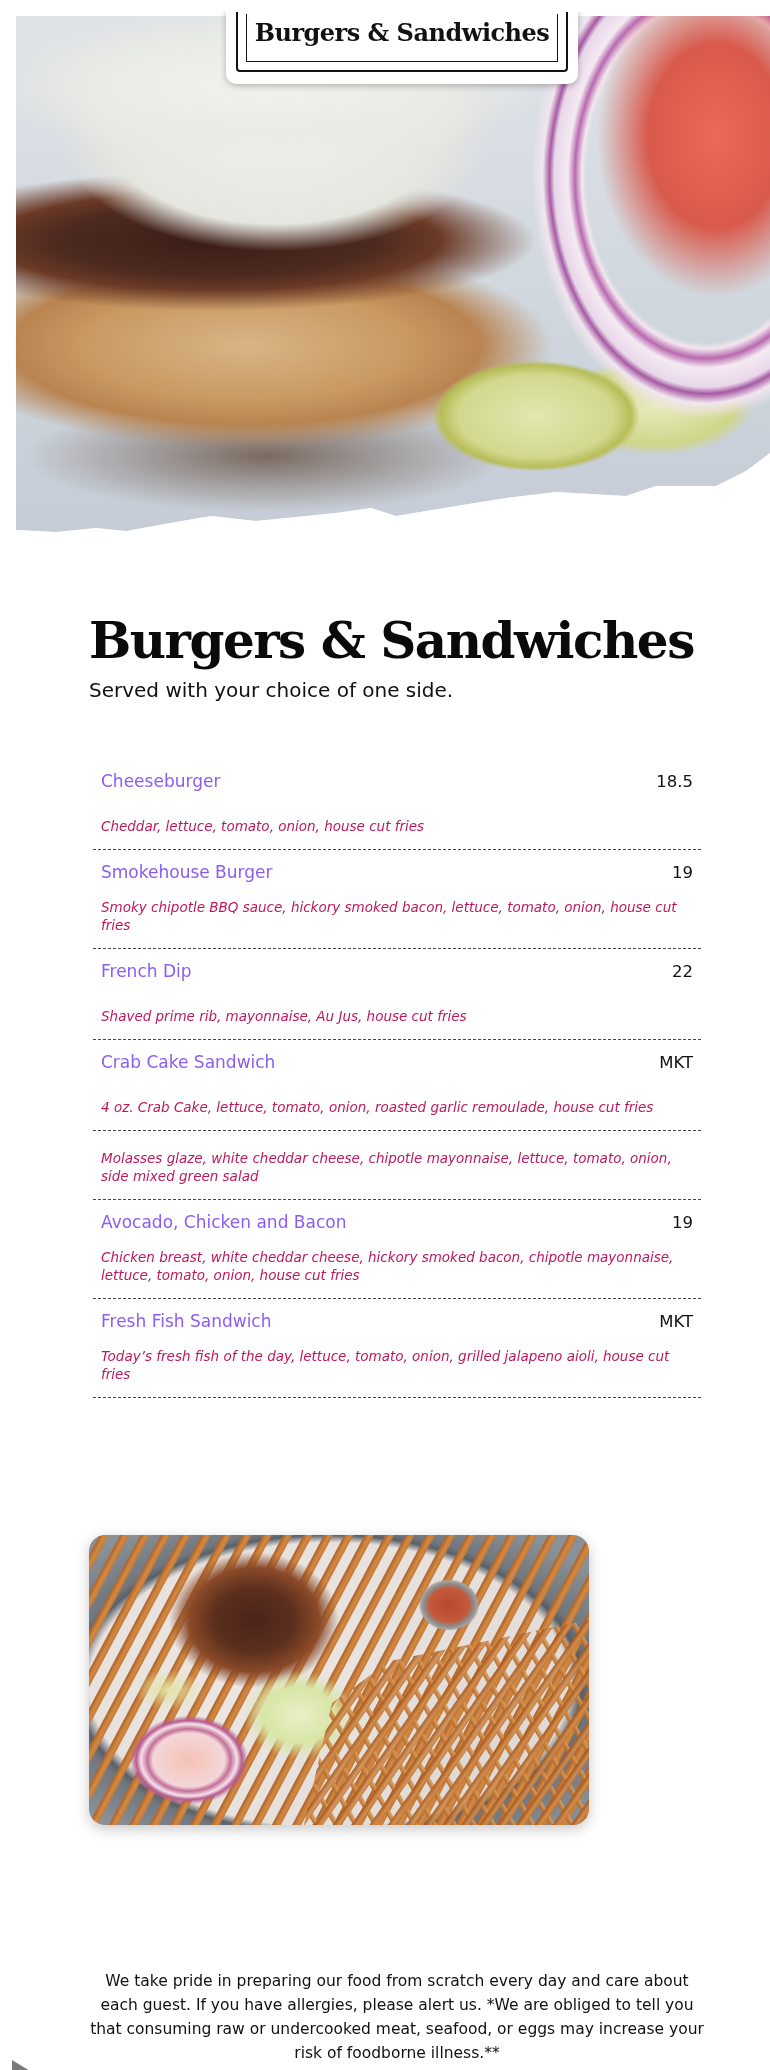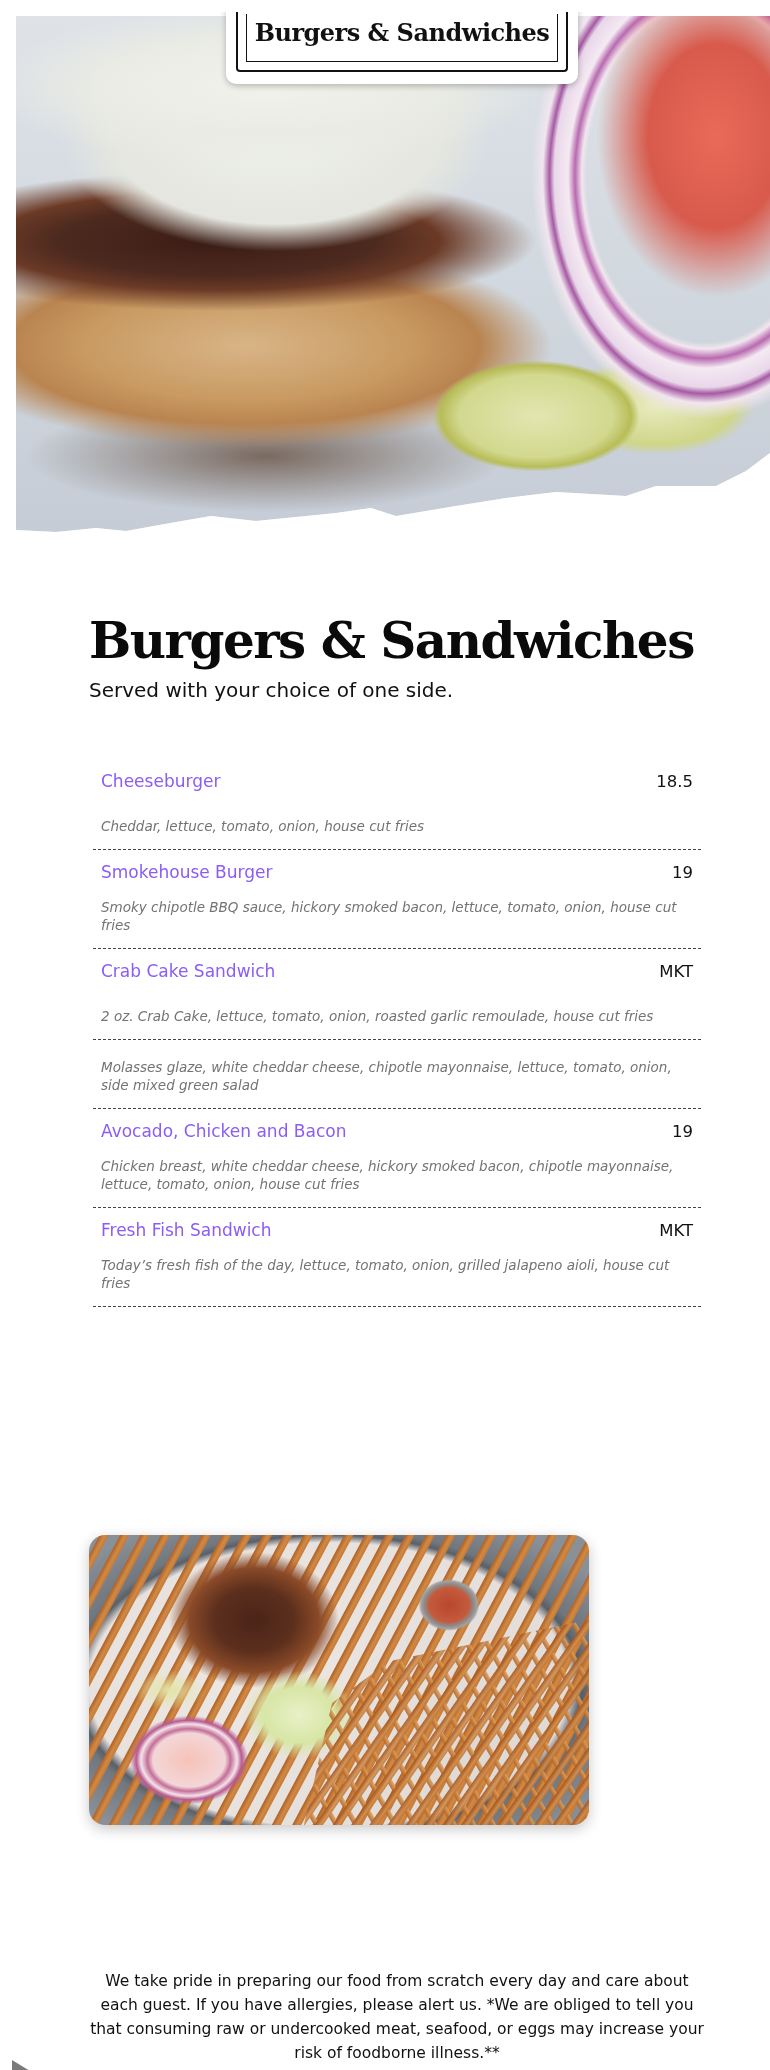--- a/index.html
+++ b/index.html
@@ -62,21 +62,21 @@
   }
 
   
   .menu-list { position: absolute; left: 77px; top: 749px; width: 616px; }
   .menu-item { position: relative; border-bottom: 1px dashed #444; padding-bottom: 6px; margin-bottom: 6px; }
   .menu-item-head { display: flex; justify-content: space-between; align-items: baseline; height: 24px; }
   .menu-item-name { font-size: 17px; line-height: 24px; color: #8b5cf6; }
   .menu-item-price { font-size: 16.5px; line-height: 24px; color: #111; }
   .menu-item-desc {
     margin-top: 14px; min-height: 36px; display: flex; align-items: flex-end;
-    font-style: italic; font-size: 13.5px; line-height: 18px; color: #737373;
+    font-style: italic; font-size: 13.5px; line-height: 18px; color: #be185d;
   }
   .menu-item-desc span { display: block; }
 
   
   .feature-photo {
     position: absolute; left: 77px; top: 1523px; width: 500px; height: 290px;
     border-radius: 16px; overflow: hidden;
     box-shadow: 0 4px 14px rgba(0,0,0,0.22);
     background:
       radial-gradient(ellipse 40px 34px at 360px 70px, #b8472e 0%, #c45a3c 50%, #8d8c8a 62%, #a3a2a0 70%, rgba(163,162,160,0) 76%),
@@ -138,25 +138,34 @@
     <div class="menu-item-head">
       <span class="menu-item-name">Smokehouse Burger</span>
       <span class="menu-item-price">19</span>
     </div>
     <div class="menu-item-desc">
         <span>Smoky chipotle BBQ sauce, hickory smoked bacon, lettuce, tomato, onion, house cut fries</span>
       </div>
   </div>
   <div class="menu-item">
     <div class="menu-item-head">
+      <span class="menu-item-name">French Dip</span>
+      <span class="menu-item-price">22</span>
+    </div>
+    <div class="menu-item-desc">
+        <span>Shaved prime rib, mayonnaise, Au Jus, house cut fries</span>
+      </div>
+  </div>
+  <div class="menu-item">
+    <div class="menu-item-head">
       <span class="menu-item-name">Crab Cake Sandwich</span>
       <span class="menu-item-price">MKT</span>
     </div>
     <div class="menu-item-desc">
-        <span>2 oz. Crab Cake, lettuce, tomato, onion, roasted garlic remoulade, house cut fries</span>
+        <span>4 oz. Crab Cake, lettuce, tomato, onion, roasted garlic remoulade, house cut fries</span>
       </div>
   </div>
   <div class="menu-item">
     <div class="menu-item-desc">
         <span>Molasses glaze, white cheddar cheese, chipotle mayonnaise, lettuce, tomato, onion, side mixed green salad</span>
       </div>
   </div>
   <div class="menu-item">
     <div class="menu-item-head">
       <span class="menu-item-name">Avocado, Chicken and Bacon</span>

